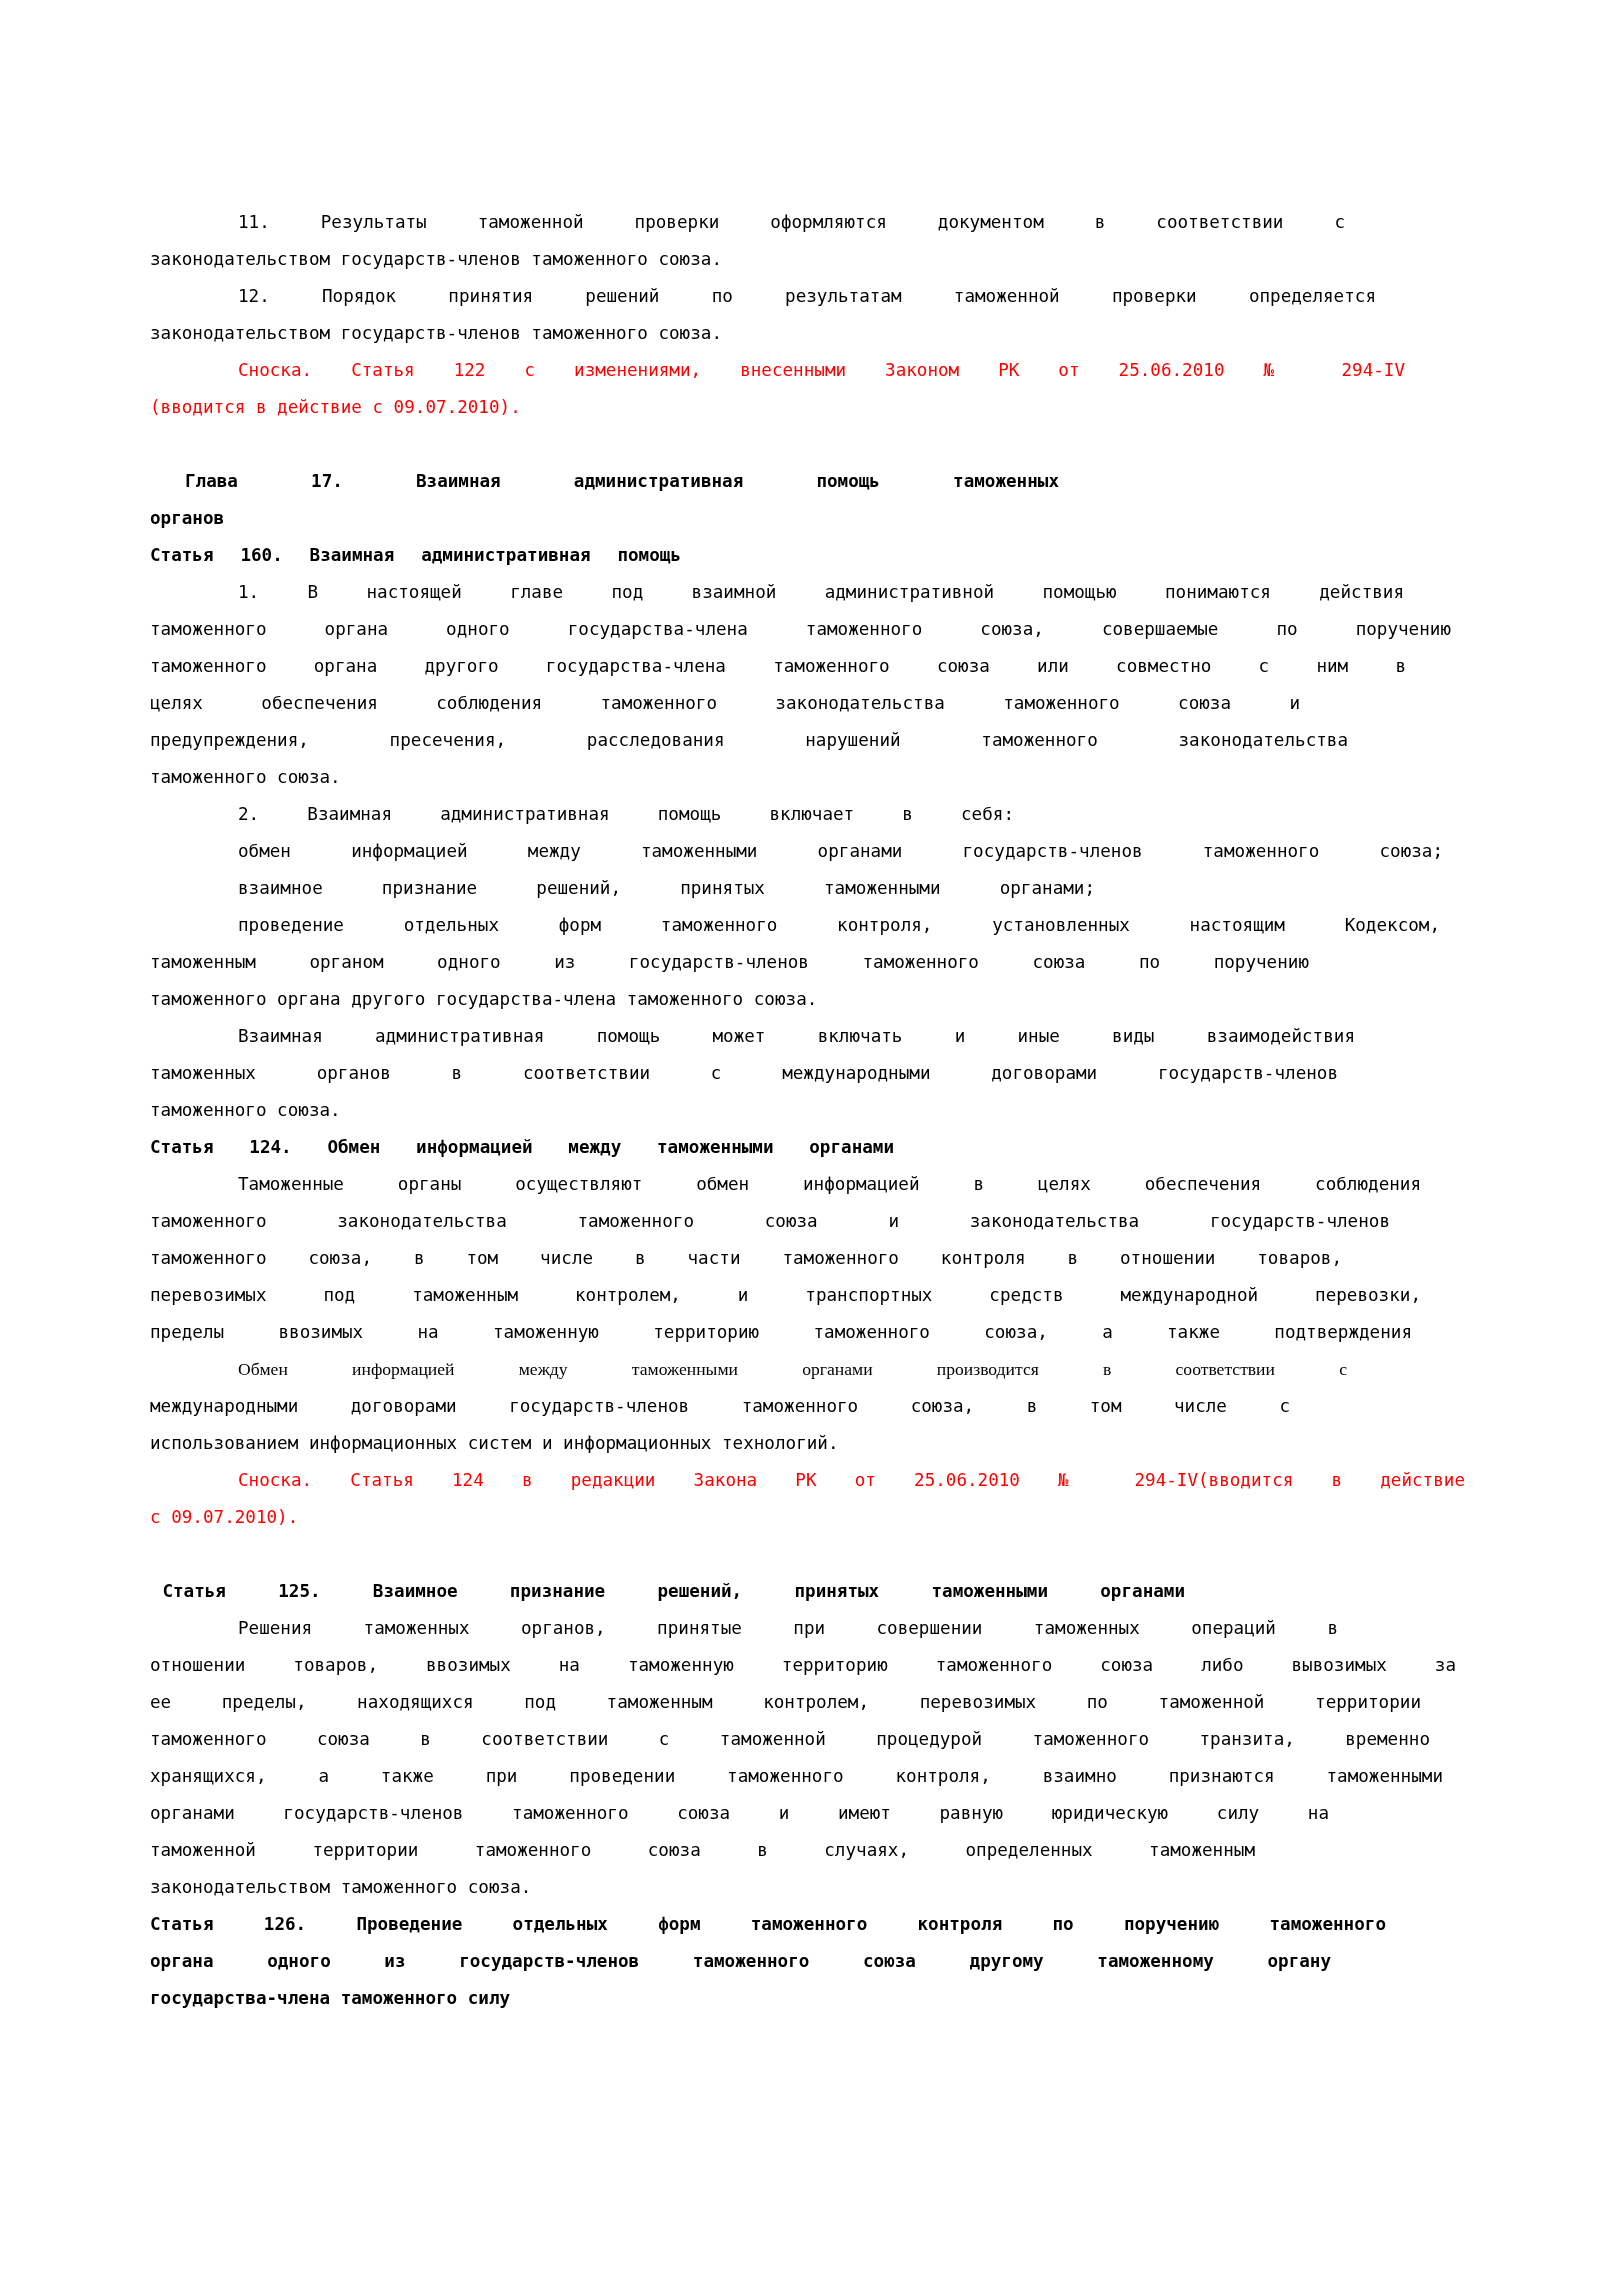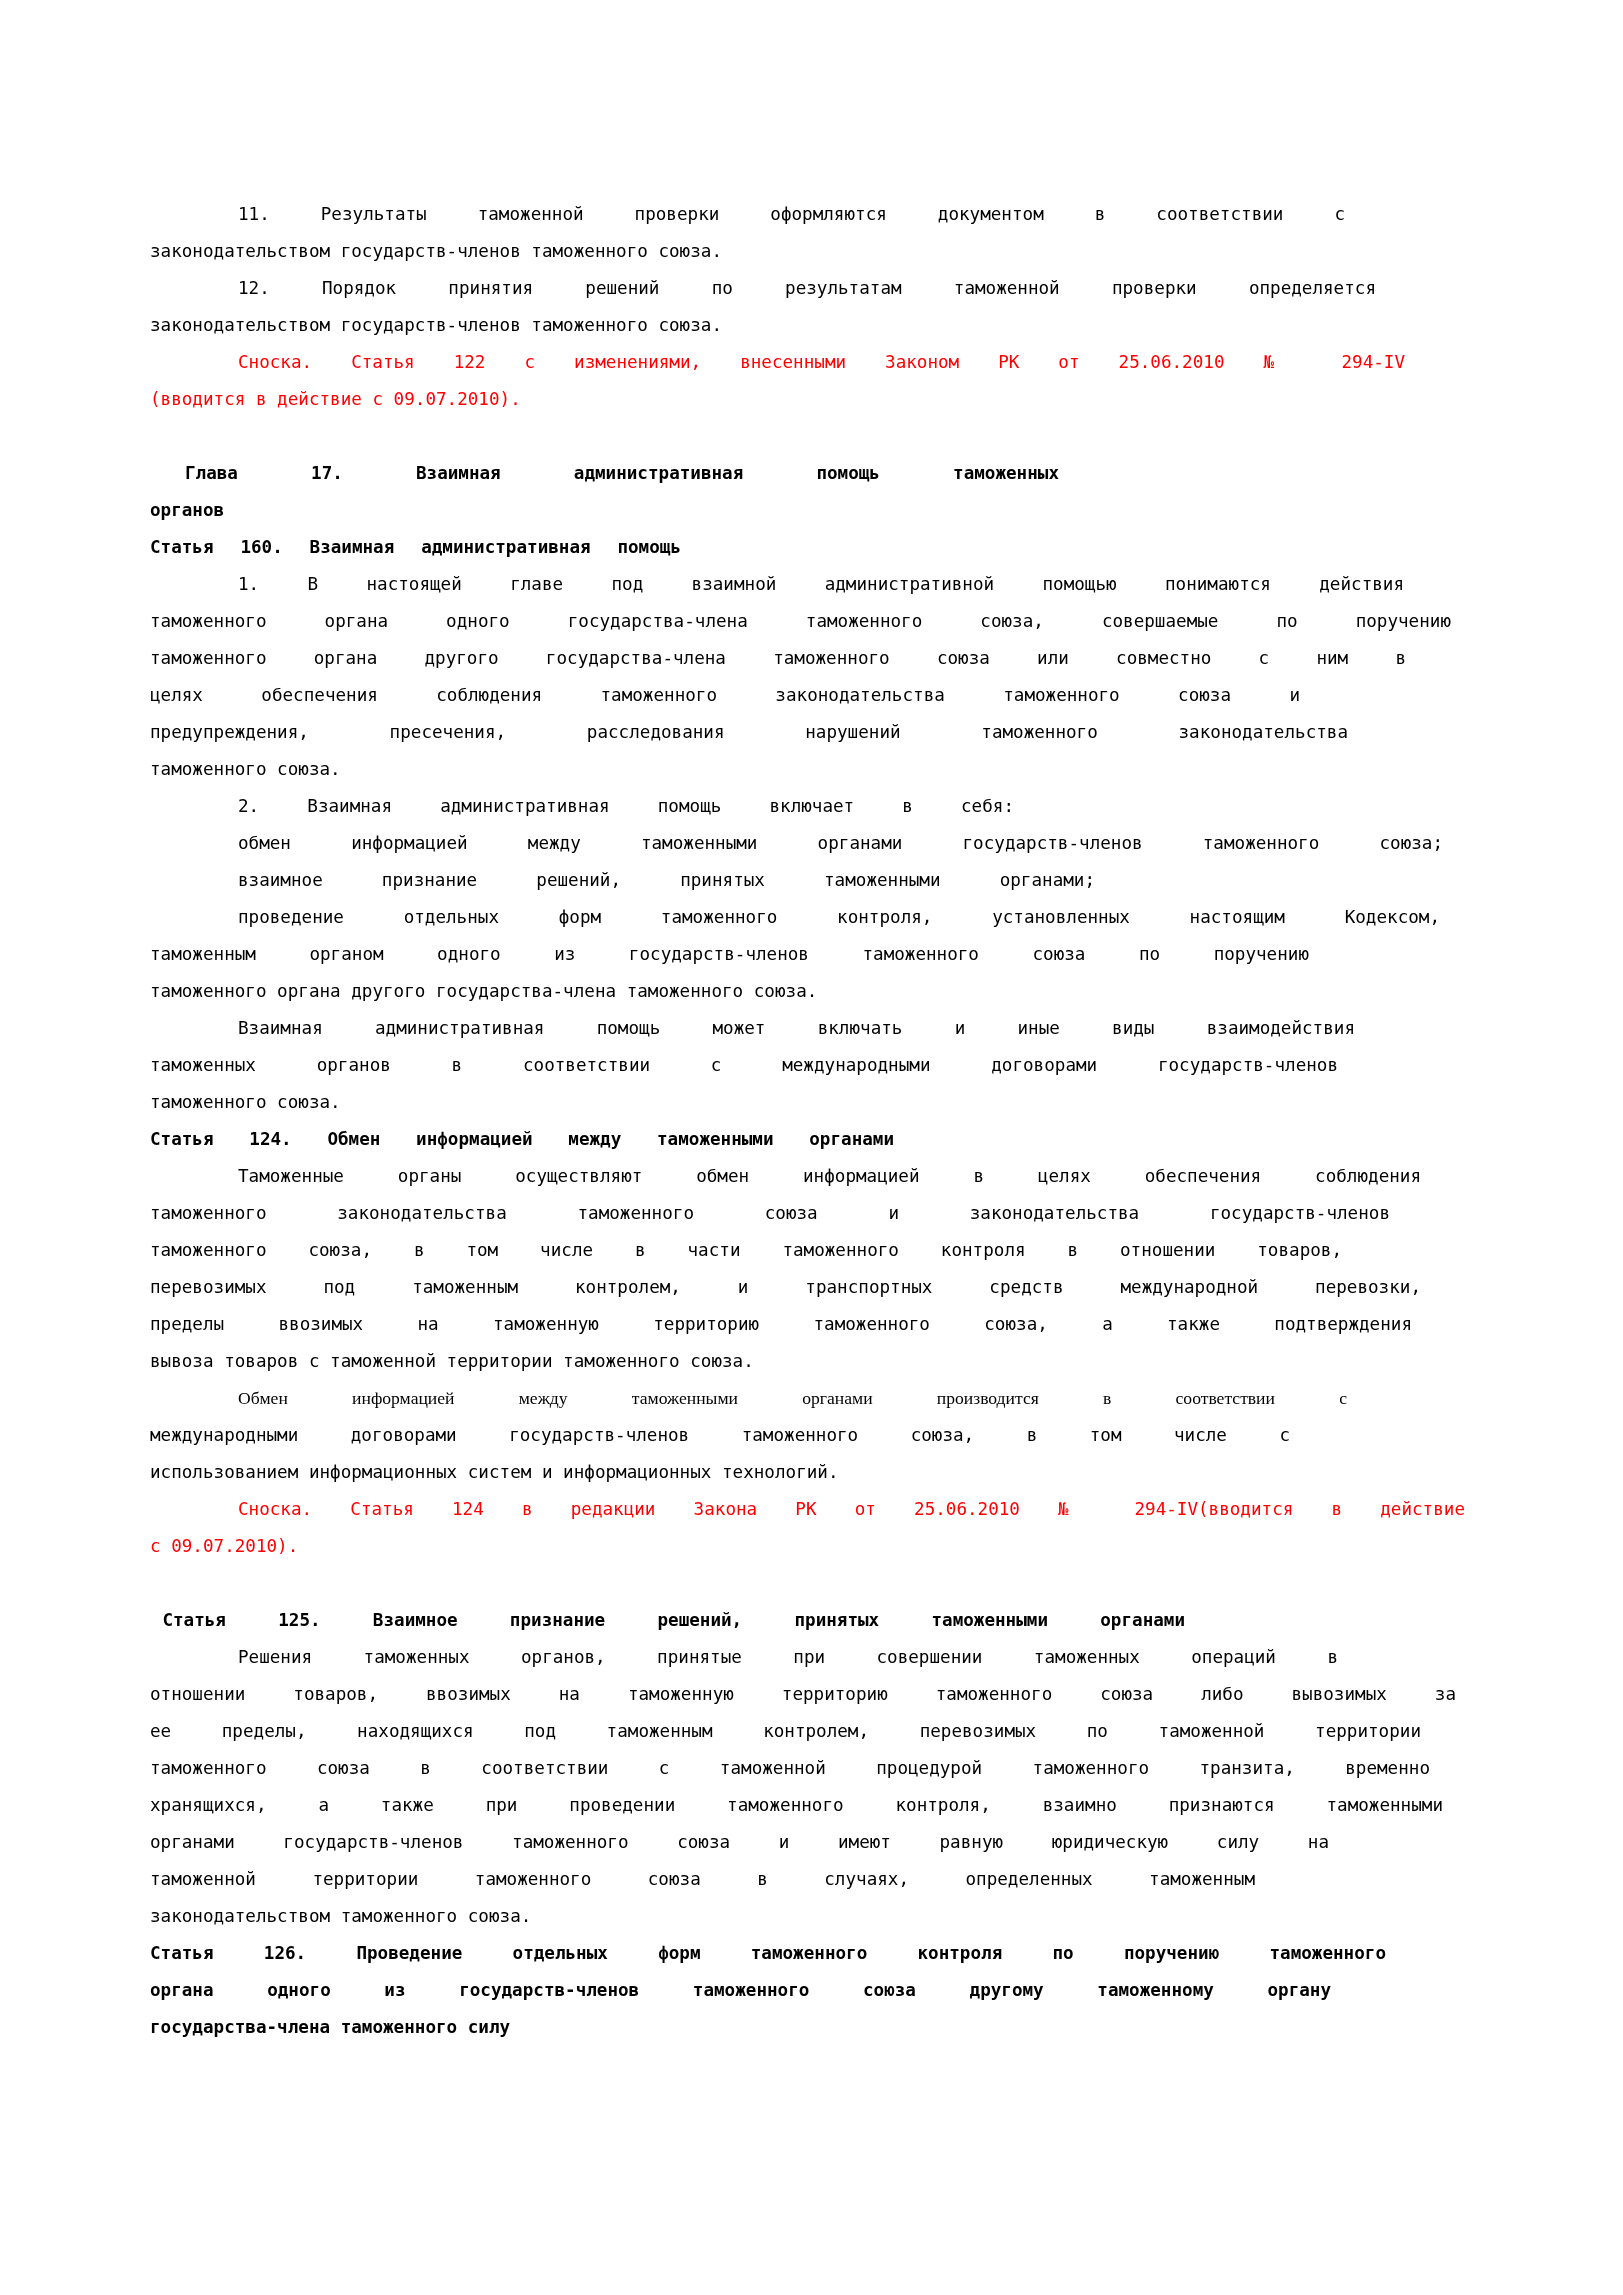--- a/index.html
+++ b/index.html
@@ -4,21 +4,21 @@
 <style>
   html,body{margin:0;padding:0;background:#e8e8e8;}
   .page{
     position:relative;
     width:1623px;height:2295px;
     background:#ffffff;
     overflow:hidden;
   }
   .doc{
     position:absolute;
-    left:150px;top:196px;
+    left:150px;top:204px;
     width:1328px;
     font-family:"DejaVu Sans Mono","Liberation Mono",monospace;
     font-size:17.6px;
     line-height:37px;
     color:#000000;
     text-align:left;
   }
   .line{height:37px;}
   .blank{height:37px;}
   .b{font-weight:bold;}
@@ -58,21 +58,20 @@
       <div class="line">таможенного органа другого государства-члена таможенного союза.</div>
       <div class="line j" style="padding-left: 88px; width: 1205px;">Взаимная административная помощь может включать и иные виды взаимодействия</div>
       <div class="line j" style="width: 1188px;">таможенных органов в соответствии с международными договорами государств-членов</div>
       <div class="line">таможенного союза.</div>
       <div class="line b j" style="width: 744px;">Статья 124. Обмен информацией между таможенными органами</div>
       <div class="line j" style="padding-left: 88px; width: 1271px;">Таможенные органы осуществляют обмен информацией в целях обеспечения соблюдения</div>
       <div class="line j" style="width: 1240px;">таможенного законодательства таможенного союза и законодательства государств-членов</div>
       <div class="line j" style="width: 1192px;">таможенного союза, в том числе в части таможенного контроля в отношении товаров,</div>
       <div class="line j" style="width: 1271px;">перевозимых под таможенным контролем, и транспортных средств международной перевозки,</div>
       <div class="line j" style="width: 1262px;">пределы ввозимых на таможенную территорию таможенного союза, а также подтверждения</div>
-      <div class="line">вывоза товаров с таможенной территории таможенного союза.</div>
       <div class="line j" style="padding-left: 88px; width: 1197px; font-family: Liberation Serif, serif;">Обмен информацией между таможенными органами производится в соответствии с</div>
       <div class="line j" style="width: 1140px;">международными договорами государств-членов таможенного союза, в том числе с</div>
       <div class="line">использованием информационных систем и информационных технологий.</div>
       <div class="line r j" style="padding-left: 88px; width: 1315px;">Сноска. Статья 124 в редакции Закона РК от 25.06.2010 № 294-IV(вводится в действие</div>
       <div class="line r">с 09.07.2010).</div>
       <div class="line blank"></div>
       <div class="line b j" style="padding-left: 12.4px; width: 1035px;">Статья 125. Взаимное признание решений, принятых таможенными органами</div>
       <div class="line j" style="padding-left: 88px; width: 1188px;">Решения таможенных органов, принятые при совершении таможенных операций в</div>
       <div class="line j" style="width: 1306px;">отношении товаров, ввозимых на таможенную территорию таможенного союза либо вывозимых за</div>
       <div class="line j" style="width: 1271px;">ее пределы, находящихся под таможенным контролем, перевозимых по таможенной территории</div>

